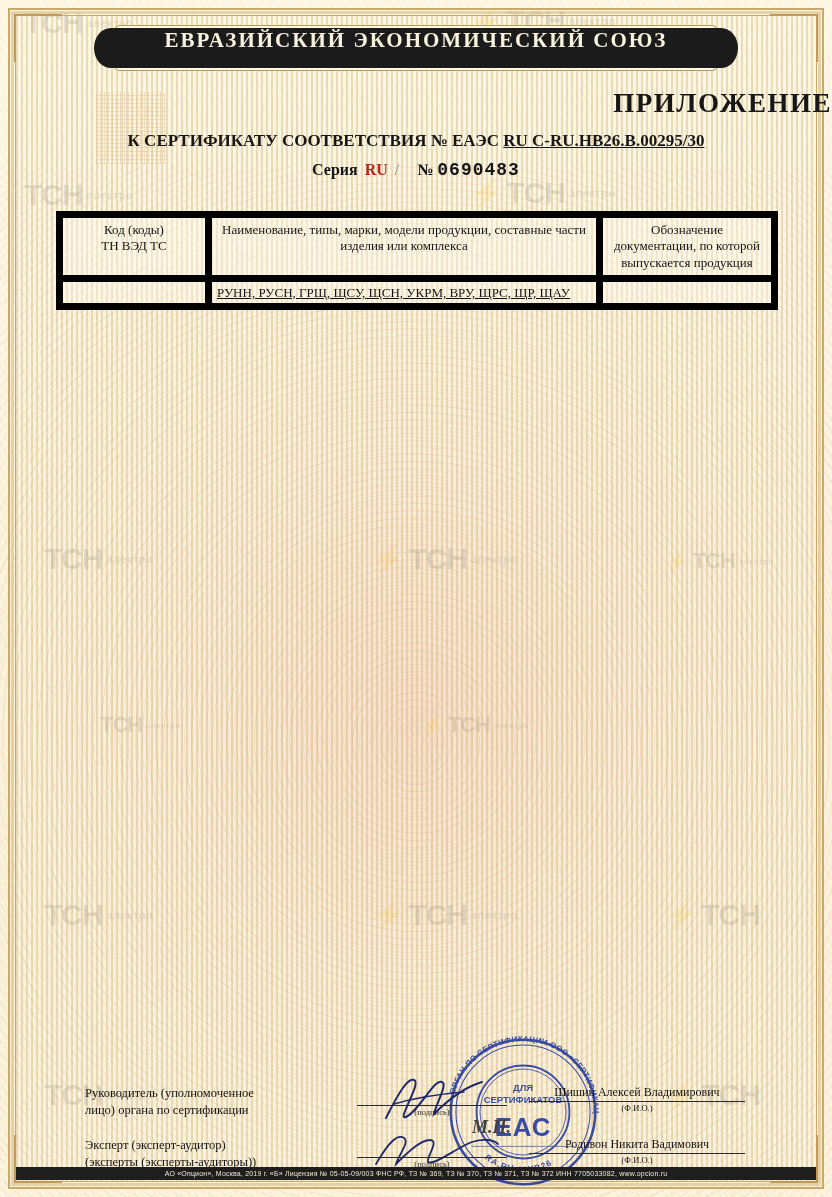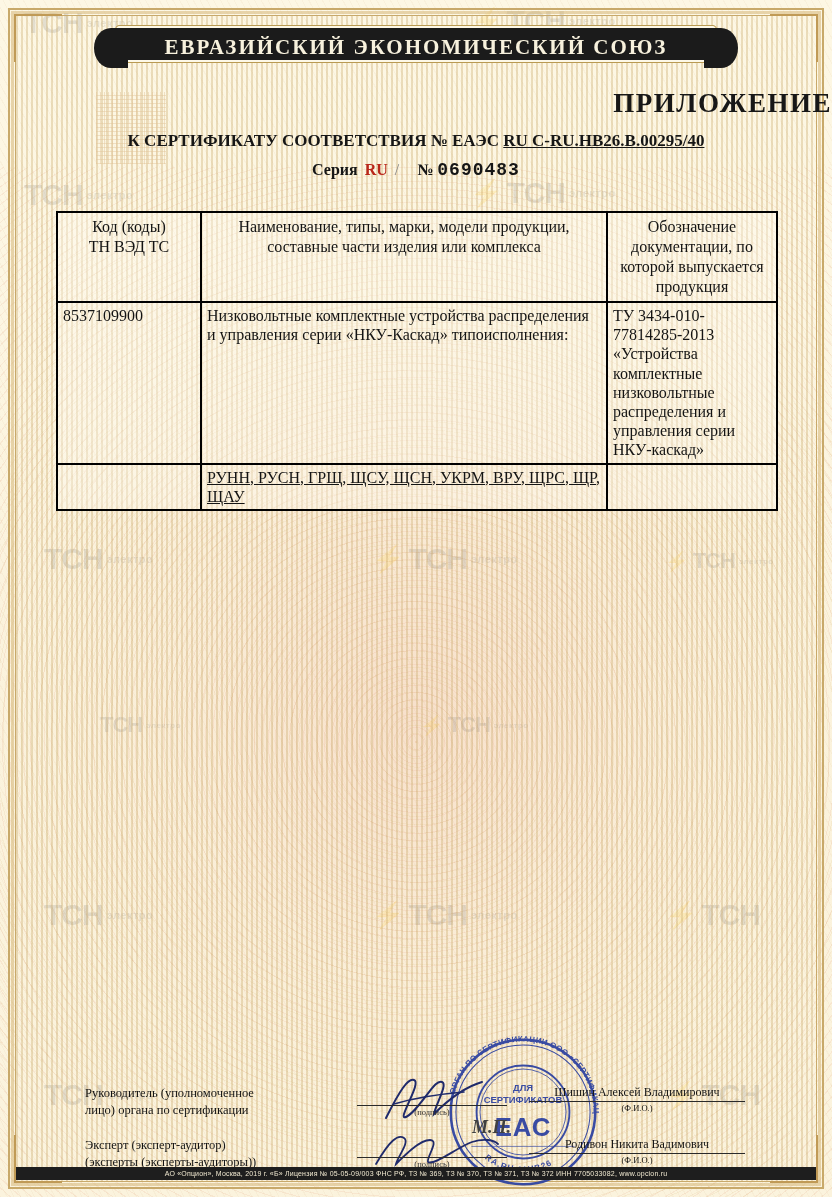--- a/index.html
+++ b/index.html
@@ -125,25 +125,25 @@
   .wm.small .bolt { font-size: 19px; }
   .wm.small .el { font-size: 8px; }
 
   
   .banner {
     position: absolute;
     left: 50%;
     top: 28px;
     transform: translateX(-50%);
     width: 600px;
-    height: 32px;
+    height: 40px;
     background: #1b1b1b;
     border-radius: 3px / 10px;
     display: flex;
-    align-items: flex-end;
+    align-items: flex-start;
     justify-content: center;
     box-shadow: 0 0 0 2px #fdf8e7, 0 0 0 3px #b99a52;
   }
   .banner::before, .banner::after {
     content: "";
     position: absolute;
     top: 0;
     width: 34px;
     height: 40px;
     background: #1b1b1b;
@@ -218,24 +218,24 @@
   
   table.products {
     position: absolute;
     left: 56px;
     top: 211px;
     width: 722px;
     border-collapse: collapse;
     background: rgba(255,253,244,0.35);
   }
   table.products th, table.products td {
-    border: 2px solid #000000;
+    border: 7px solid #000000;
     vertical-align: top;
     padding: 3px 5px;
-    font-size: 16px;
+    font-size: 13px;
     line-height: 1.2;
     color: #141414;
   }
   table.products th {
     text-align: center;
     font-weight: 400;
     padding: 4px 6px;
     line-height: 1.25;
   }
   td.code { width: 130px; }
@@ -436,21 +436,21 @@
   <div class="sec-block"></div>
 
   <div class="banner">
     <span class="banner-text">ЕВРАЗИЙСКИЙ ЭКОНОМИЧЕСКИЙ СОЮЗ</span>
   </div>
 
   <div class="doc-title">ПРИЛОЖЕНИЕ</div>
 
   <div class="cert-line">
     <span>К СЕРТИФИКАТУ СООТВЕТСТВИЯ № ЕАЭС</span>
-    <span class="num">RU C-RU.НВ26.В.00295/40</span>
+    <span class="num">RU C-RU.НВ26.В.00295/30</span>
   </div>
 
   <div class="series-line">
     <span class="label">Серия</span>
     <span class="ru">RU</span>
     <span class="slash">/</span>
     <span class="no">№</span>
     <span class="serial">0690483</span>
   </div>
 
@@ -460,25 +460,20 @@
       <tr>
         <th style="width:130px;">
           <div>Код (коды)</div>
           <div>ТН ВЭД ТС</div>
         </th>
         <th>Наименование, типы, марки, модели продукции, составные части изделия или комплекса</th>
         <th style="width:156px;">Обозначение документации, по которой выпускается продукция</th>
       </tr>
     </thead>
     <tbody>
-      <tr>
-        <td class="code body-cell">8537109900</td>
-        <td class="name body-cell">Низковольтные комплектные устройства распределения и управления серии «НКУ-Каскад» типоисполнения:</td>
-        <td class="docs body-cell">ТУ 3434-010-77814285-2013 «Устройства комплектные низковольтные распределения и управления серии НКУ-каскад»</td>
-      </tr>
       <tr class="row-foot">
         <td class="code"></td>
         <td class="name">РУНН, РУСН, ГРЩ, ЩСУ, ЩСН, УКРМ, ВРУ, ЩРС, ЩР, ЩАУ</td>
         <td class="docs"></td>
       </tr>
     </tbody>
   </table>
 
   <svg class="stamp" viewBox="0 0 200 200">
     <defs>

